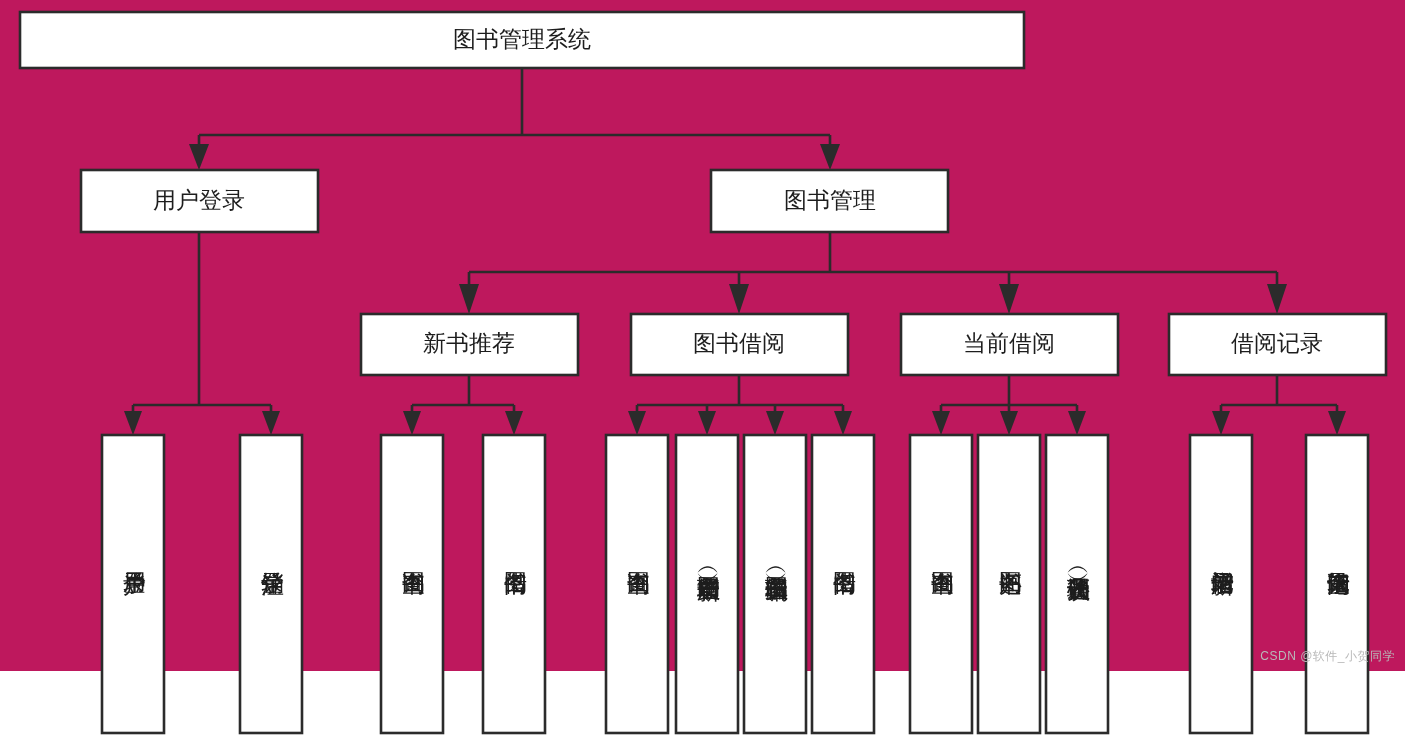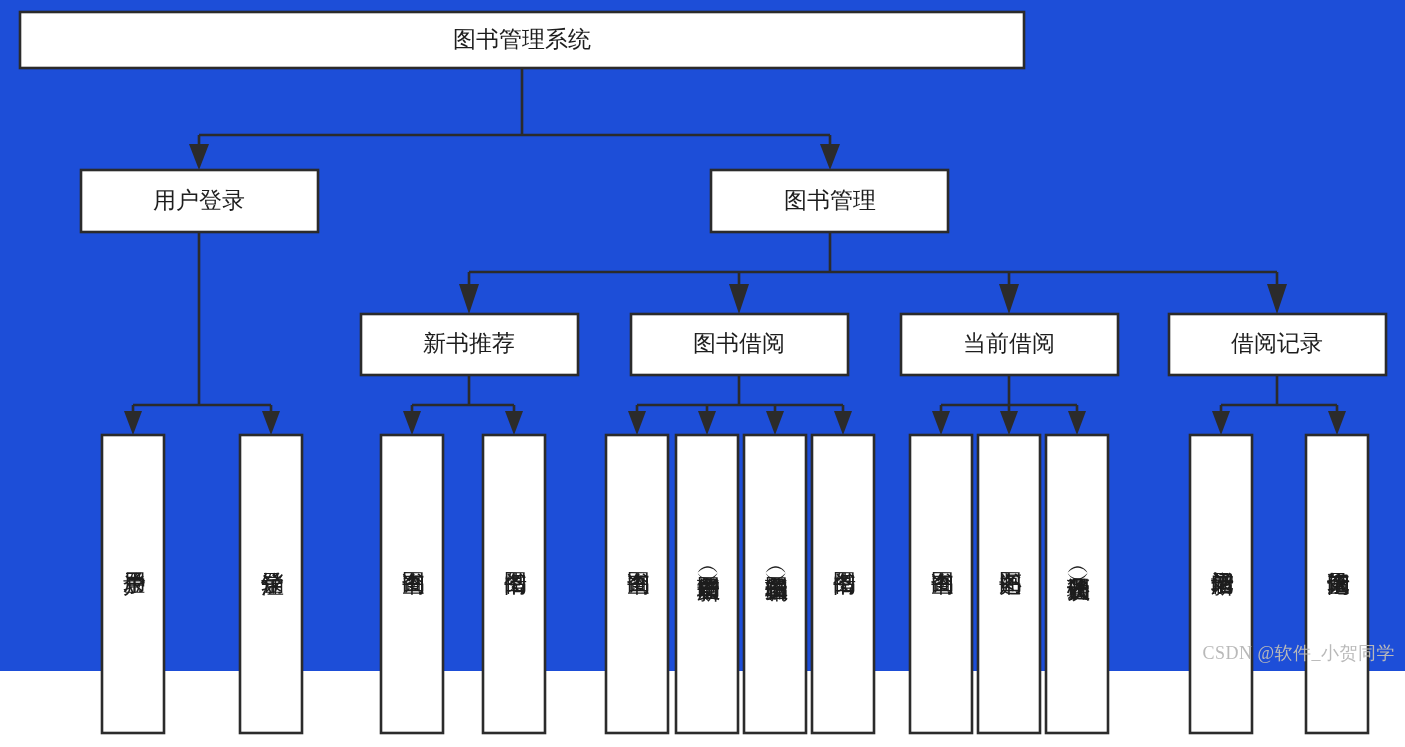--- a/index.html
+++ b/index.html
@@ -10,21 +10,21 @@
   body {
     width: 1405px;
     height: 747px;
     font-family: "Liberation Sans", "DejaVu Sans", sans-serif;
     overflow: hidden;
   }
   #diagram-root {
     position: relative;
     width: 1405px;
     height: 671px;
-    background: #1d4ed8;
+    background: #be185d;
   }
   svg.diagram-canvas {
     position: absolute;
     left: 0;
     top: 0;
     width: 1405px;
     height: 747px;
   }
   .node-box {
     fill: #ffffff;
@@ -52,22 +52,22 @@
     font-family: "Liberation Sans", "DejaVu Sans", sans-serif;
     font-size: 23px;
     fill: #1d1d1d;
     text-anchor: middle;
     dominant-baseline: middle;
   }
   .watermark {
     position: absolute;
     right: 10px;
     bottom: 6px;
-    font-family: Liberation Serif, serif;
-    font-size: 18px;
+    font-family: Liberation Sans, sans-serif;
+    font-size: 12px;
     color: #b9b9b9;
     white-space: nowrap;
     letter-spacing: 0.5px;
   }
 </style>
 </head>
 <body>
 
 <div id="diagram-root">
 

